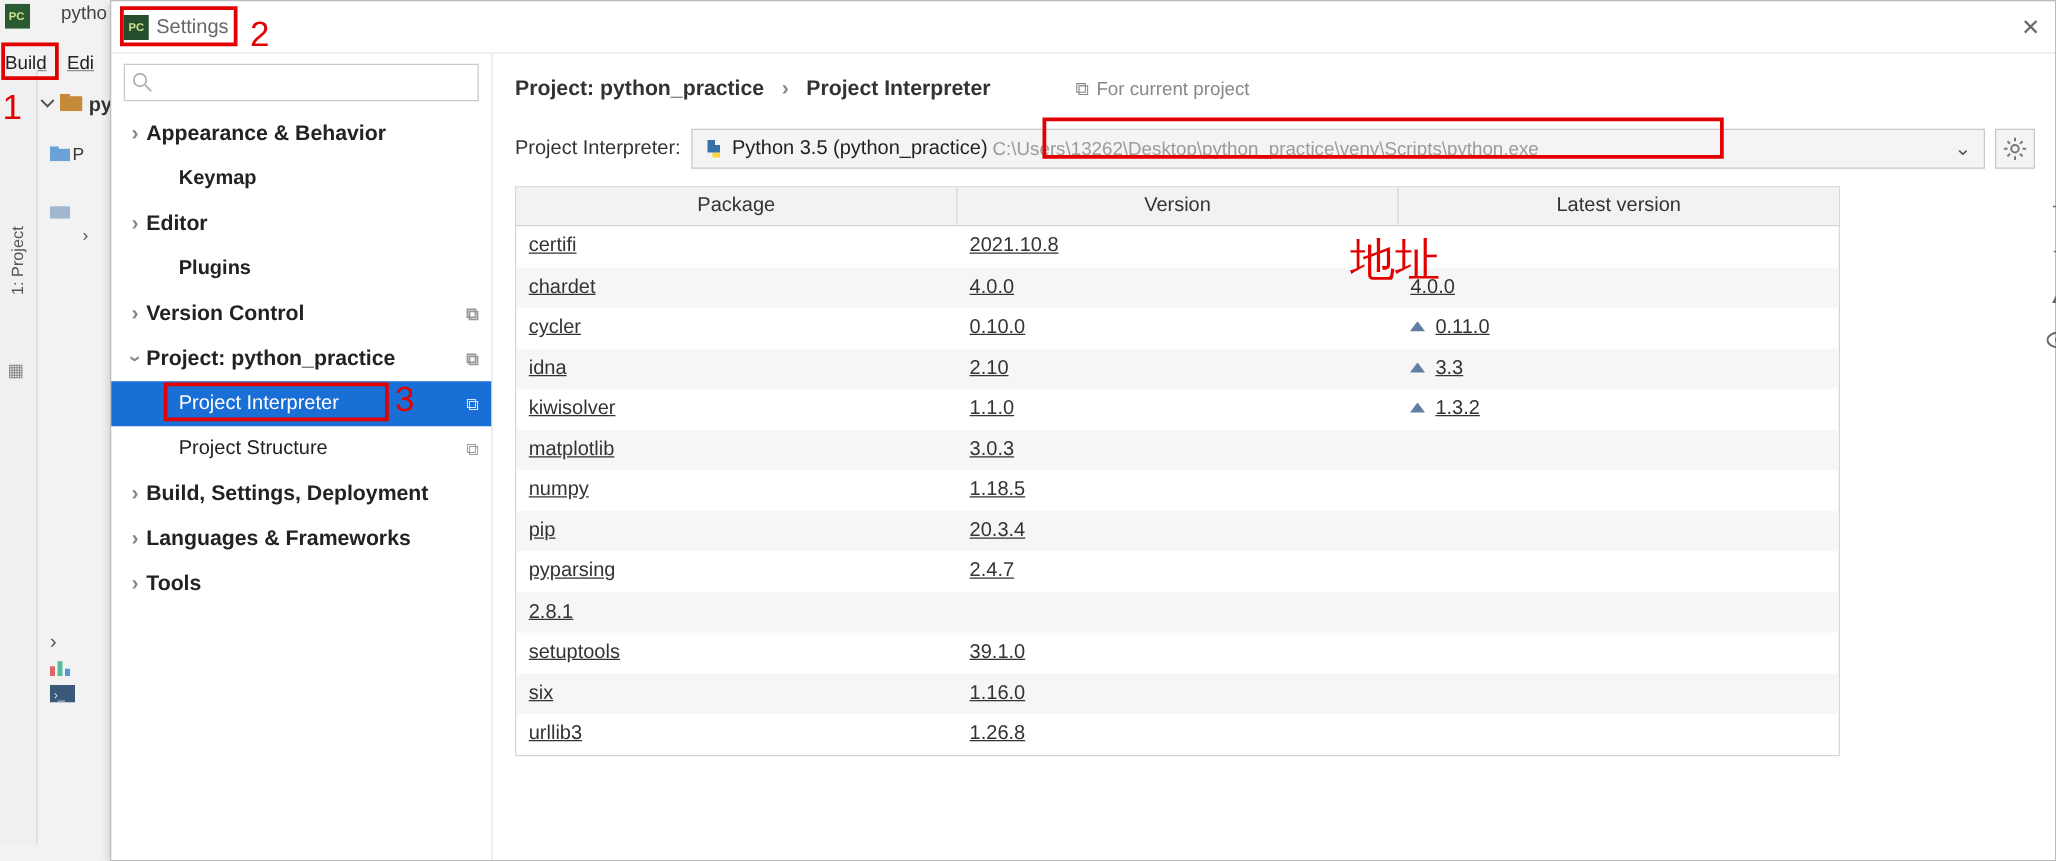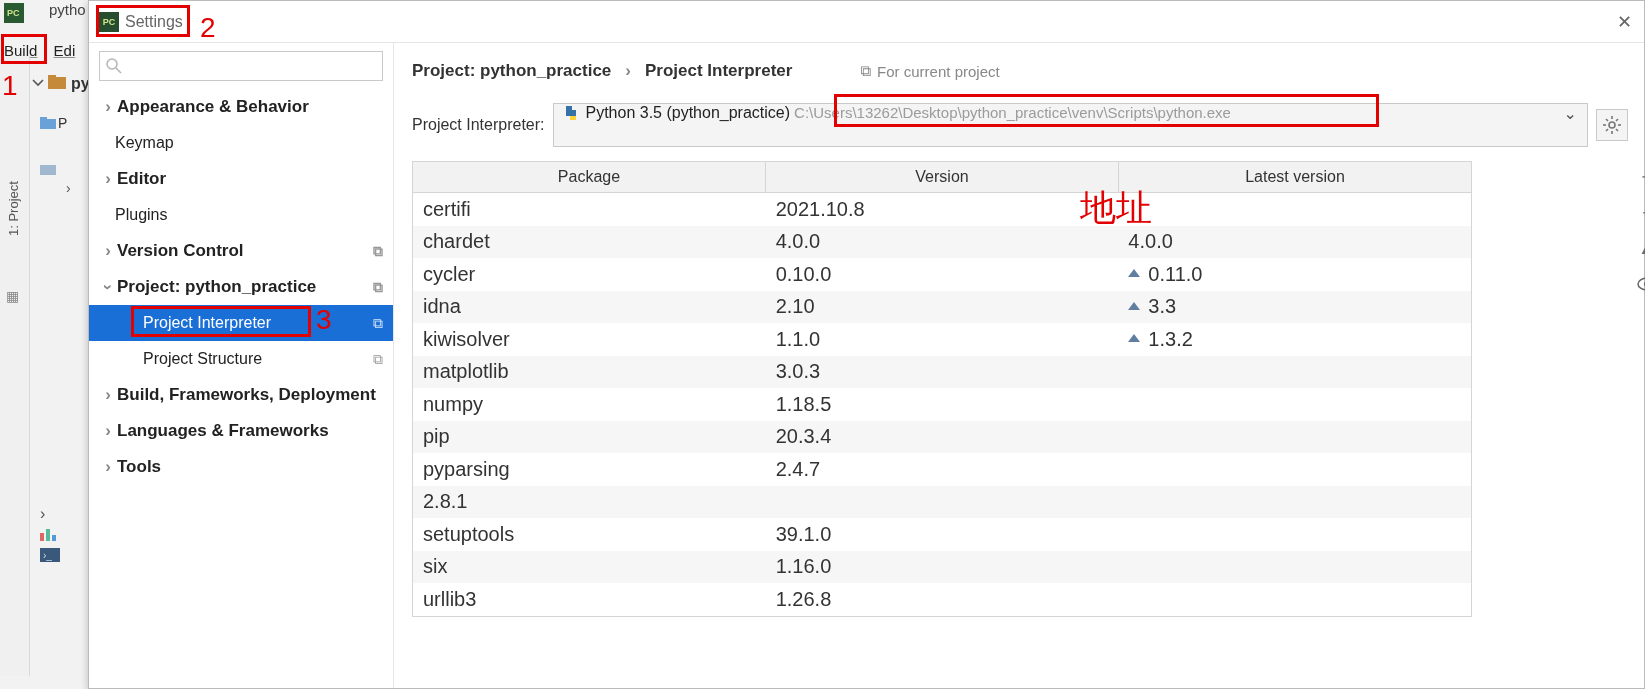--- a/index.html
+++ b/index.html
@@ -28,50 +28,50 @@
   .settings-titlebar .sicon { width:20px; height:20px; background:#274d2f; display:inline-flex; align-items:center; justify-content:center; color:#cfe38b; font-size:9px; font-weight:bold;}
   .settings-titlebar .slabel { margin-left:6px; font-size:16px; color:#666;}
   .settings-titlebar .close { position:absolute; right:12px; top:10px; color:#666; font-size:18px;}
   .settings-body { position:absolute; left:0; top:42px; right:0; bottom:0; display:flex;}
   .side-col { width:305px; border-right:1px solid #e6e6e6; display:flex; flex-direction:column;}
   .search-wrap { padding:8px 10px 8px 10px;}
   .search-box { width:100%; height:30px; border:1px solid #c9c9c9; background:#fff; display:flex; align-items:center; padding:0 6px;}
   .search-box svg {opacity:0.55;}
   .tree { flex:1;}
   .tree .titem { display:flex; align-items:center; height:36px; padding-left:10px; font-size:16px; color:#222; cursor:default; position:relative;}
-  .tree .titem.sub { padding-left:26px; font-size:16px; font-weight:normal;}
+  .tree .titem.sub { padding-left:54px; font-size:16px; font-weight:bold;}
   .tree .titem.child { padding-left:54px; font-size:16px; font-weight:normal; height:36px;}
   .tree .titem.selected { background:#1a6fd7; color:#fff;}
   .tree .titem .chev { width:18px; display:inline-flex; justify-content:center; color:#888;}
   .tree .titem.bold {font-weight:bold; font-size:17px;}
   .tree .copy-ic { position:absolute; right:10px; color:#999; font-size:14px;}
   .tree .titem.selected .copy-ic{color:#d7e6f8;}
   
   .main-col { flex:1; padding:14px 16px 0 18px; position:relative;}
   .crumbs { display:flex; align-items:center; gap:14px; font-size:17px; margin-bottom:18px; height:28px;}
   .crumbs .c1 {font-weight:bold; color:#333;}
   .crumbs .sep{color:#888; font-weight:bold;}
   .crumbs .badge{display:flex; align-items:center; color:#888; font-size:15px; gap:6px;}
   .interp-row { display:flex; align-items:center; gap:8px; font-size:16px; margin-bottom:14px;}
   .interp-row .lbl{color:#333;}
-  .interp-select { flex:1; height:44px; border:1px solid #c9c9c9; background:#f4f4f4; display:flex; align-items:flex-start; padding:0 8px; position:relative;}
+  .interp-select { flex:1; height:32px; border:1px solid #c9c9c9; background:#f4f4f4; display:flex; align-items:center; padding:0 8px; position:relative;}
   .interp-select .py-ic{margin-right:6px;}
   .interp-select .v1{color:#222;}
   .interp-select .path{color:#9b9b9b; margin-left:4px; font-size:15px;}
   .interp-select .dd{position:absolute; right:10px; color:#555;}
   .gear-btn{width:32px; height:32px; border:1px solid #c9c9c9; background:#f4f4f4; display:flex; align-items:center; justify-content:center; color:#666;}
   .pkg-wrap{position:relative;}
   .pkg-table{width:1060px; border:1px solid #d5d5d5;}
   .pkg-head{display:flex; background:#f2f2f2; border-bottom:1px solid #d5d5d5;}
   .pkg-head div{flex:1; text-align:center; padding:6px 0; font-size:16px; color:#333; border-right:1px solid #d5d5d5;}
   .pkg-head div:last-child{border-right:none;}
   .pkg-body{}
   .prow{display:flex; height:32.5px; align-items:center;}
   .prow:nth-child(even){background:#f6f6f6;}
-  .prow div{flex:1; padding:0 10px; font-size:20px; color:#333;}
+  .prow div{flex:1; padding:0 10px; font-size:16px; color:#333;text-decoration:underline;}
   .prow .lat{display:flex; align-items:center; gap:8px;}
   .prow .lat svg{color:#5f7ea0;}
   .side-btns{position:absolute; right:-34px; top:1px; width:30px; display:flex; flex-direction:column; gap:8px; align-items:center;}
   .side-btns div{width:28px; height:28px; display:flex; align-items:center; justify-content:center; color:#6a6a6a; font-size:18px; cursor:default;}
   
   .ann{position:absolute; pointer-events:none;}
   .ann.red{border:3px solid #e30000;}
   .ann.txt{color:#e30000; font-size:28px; font-family:"SimSun","Segoe UI",sans-serif;}
 </style>
 </head>
@@ -182,21 +182,21 @@
         <div class="titem child selected">
             <span>Project Interpreter</span>
             <span class="copy-ic">⧉</span>
           </div>
         <div class="titem child">
             <span>Project Structure</span>
             <span class="copy-ic">⧉</span>
           </div>
         <div class="titem bold">
             <span class="chev">›</span>
-            <span>Build, Frameworks, Deployment</span>
+            <span>Build, Settings, Deployment</span>
           </div>
         <div class="titem bold">
             <span class="chev">›</span>
             <span>Languages &amp; Frameworks</span>
           </div>
         <div class="titem bold">
             <span class="chev">›</span>
             <span>Tools</span>
           </div>
       </div>

